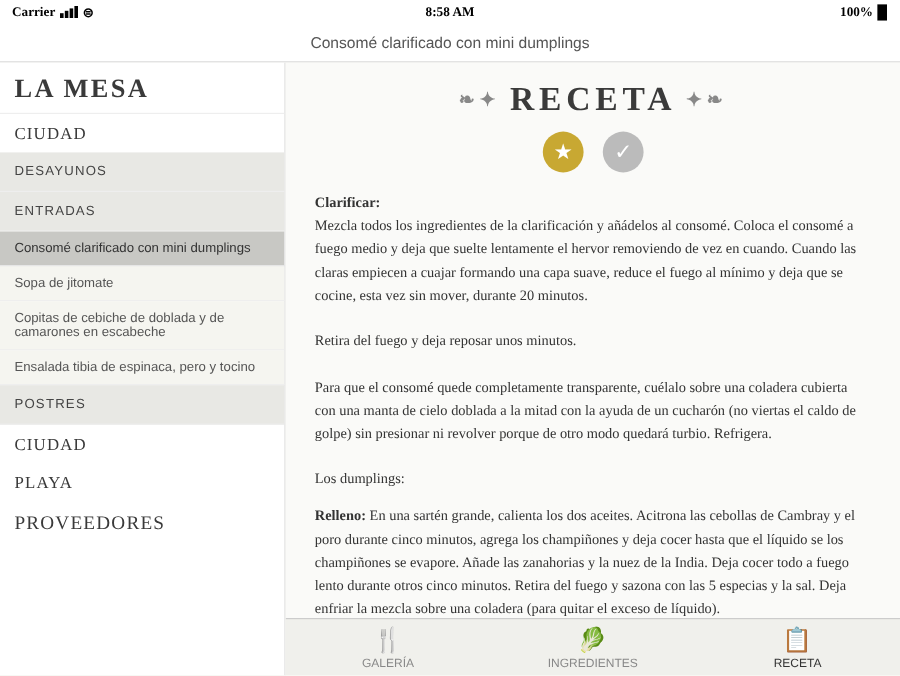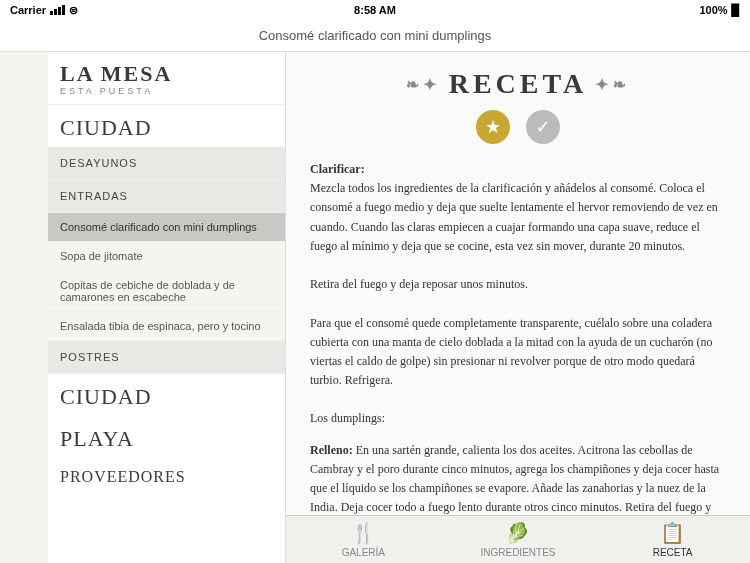--- a/index.html
+++ b/index.html
@@ -7,21 +7,21 @@
 
     
     .status-bar {
       background: #fff;
       height: 20px;
       display: flex;
       align-items: center;
       justify-content: space-between;
       padding: 0 10px;
       font-size: 11px;
-      font-family: Liberation Sans, sans-serif;
+      font-family: Liberation Serif, serif;
       font-weight: 600;
       color: #000;
       flex-shrink: 0;
     }
     .status-left { display: flex; align-items: center; gap: 4px; }
     .status-center { position: absolute; left: 50%; transform: translateX(-50%); font-weight: 600; }
     .status-right { display: flex; align-items: center; gap: 4px; }
     .signal-bars { display: flex; gap: 1px; align-items: flex-end; }
     .signal-bar { background: #000; width: 3px; }
 
@@ -39,21 +39,20 @@
       font-size: 13px;
       font-family: 'Helvetica Neue', sans-serif;
       color: #555;
     }
 
     
     .main-layout {
       display: flex;
       flex: 1;
       overflow: hidden;
-      margin-left: 48px;
     }
 
     
     .sidebar {
       width: 238px;
       background: #fff;
       border-right: 1px solid #ddd;
       display: flex;
       flex-direction: column;
       overflow-y: auto;
@@ -63,21 +62,21 @@
     .sidebar-logo {
       padding: 10px 12px 8px;
       border-bottom: 1px solid #eee;
       text-align: left;
     }
     .logo-main { font-family: 'Georgia', serif; font-size: 22px; font-weight: bold; color: #3a3a3a; letter-spacing: 2px; line-height: 1.1; }
     .logo-sub { font-family: 'Helvetica Neue', sans-serif; font-size: 9px; letter-spacing: 3px; color: #888; }
 
     .section-header {
       padding: 10px 12px 6px;
-      font-size: 22px;
+      font-size: 14px;
       font-family: 'Georgia', serif;
       color: #3a3a3a;
       letter-spacing: 1px;
     }
 
     .menu-item {
       padding: 10px 12px;
       font-size: 11px;
       font-family: 'Helvetica Neue', sans-serif;
       color: #444;
@@ -221,21 +220,20 @@
 
 <div class="nav-bar">
   <span class="nav-title">Consomé clarificado con mini dumplings</span>
 </div>
 
 <div class="main-layout">
 
   <div class="sidebar">
     <div class="sidebar-logo">
       <div class="logo-main">LA MESA</div>
-      <div class="logo-sub">ESTA PUESTA</div>
     </div>
 
     <div class="section-header">CIUDAD</div>
     <div class="menu-item">DESAYUNOS</div>
     <div class="menu-item">ENTRADAS</div>
     <div class="menu-item-sub selected">Consomé clarificado con mini dumplings</div>
     <div class="menu-item-sub">Sopa de jitomate</div>
     <div class="menu-item-sub">Copitas de cebiche de doblada y de camarones en escabeche</div>
     <div class="menu-item-sub">Ensalada tibia de espinaca, pero y tocino</div>
     <div class="menu-item">POSTRES</div>

